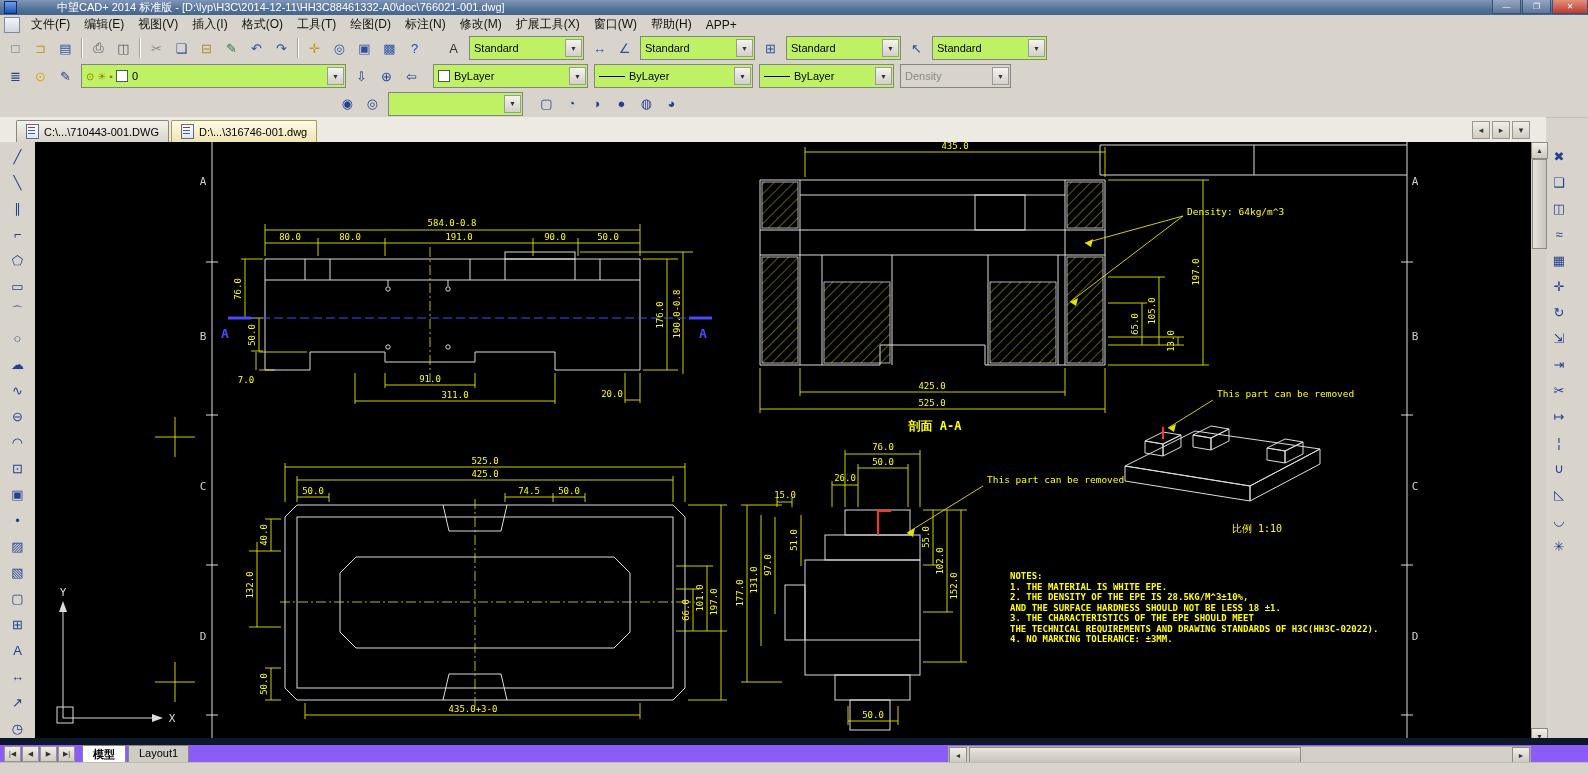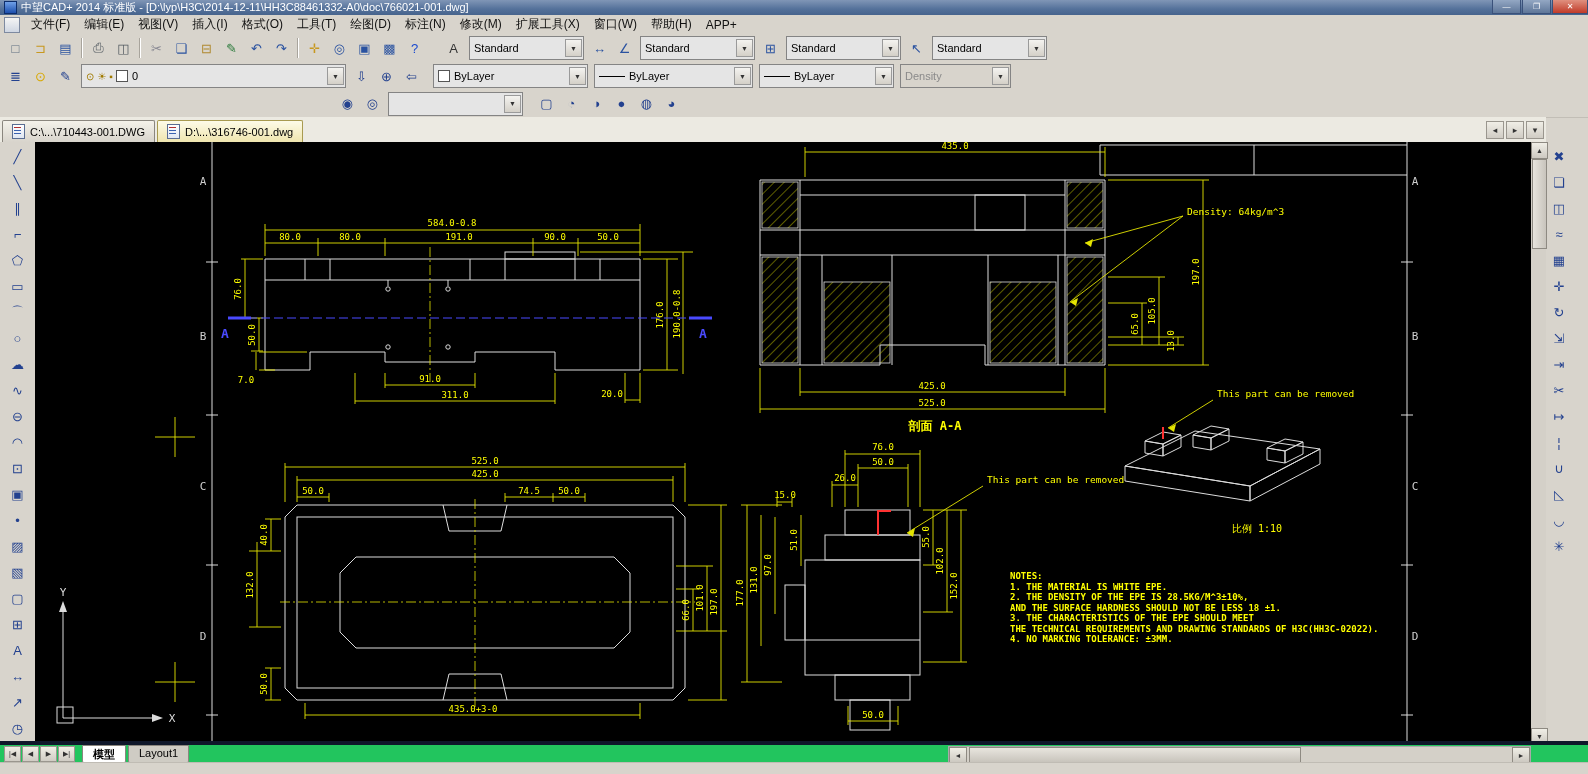--- a/index.html
+++ b/index.html
@@ -1,21 +1,21 @@
 <!DOCTYPE html>
 <html><head>
 <meta charset="utf-8">
 <style>
   html,body{margin:0;padding:0;}
   body{width:1588px;height:774px;overflow:hidden;background:#d8d4cc;
        font-family:"Liberation Sans",sans-serif;position:relative;font-size:12px;}
   
   .titlebar{position:absolute;left:0;top:0;right:0;height:15px;
     background:linear-gradient(#8096b6,#54719a 60%,#47648d);
-    color:#fff;font-size:11px;display:flex;align-items:center;padding-left:4px;}
+    color:#fff;font-size:11px;display:flex;align-items:center;padding-left:4px;gap:36px;}
   .t-icon{width:11px;height:11px;background:linear-gradient(#6fa0e8,#1c4fae);
     border:1px solid #0d2d6b;margin-right:4px;}
   .win-btns{margin-left:auto;display:flex;height:100%;}
   .win-btn{width:27px;height:13px;display:flex;align-items:center;justify-content:center;
     font-size:8px;color:#fff;background:linear-gradient(#93a7c3,#5e7699);
     border:1px solid #3a517a;border-top:none;margin-left:1px;cursor:default;}
   .win-btn.close{background:linear-gradient(#e0907f,#c03a28);width:34px;}
   
   .menubar{position:absolute;top:15px;left:0;right:0;height:19px;background:#d8d4cc;
     display:flex;align-items:center;font-size:12px;border-bottom:1px solid #bdb9b1;padding-left:2px;}
@@ -24,33 +24,33 @@
   .menu-item{padding:2px 7px;white-space:nowrap;color:#111;}
   
   .tbrow{position:absolute;left:0;right:0;background:#d8d4cc;display:flex;align-items:center;
     padding-left:3px;border-bottom:1px solid #c2beb6;}
   #toolbar1{top:34px;height:28px;}
   #toolbar2{top:62px;height:28px;}
   #toolbar3{top:90px;height:27px;}
   .tb-btn{width:23px;height:23px;display:flex;align-items:center;justify-content:center;
     font-size:13px;color:#2a52a0;border:1px solid #d8d4cc;border-radius:2px;cursor:default;flex:none;}
   .sep{width:1px;height:20px;background:#a8a49c;border-right:1px solid #fff;margin:0 3px;flex:none;}
-  .combo{height:20px;background:#e5e5e5;border:1px solid #848484;display:flex;align-items:center;
+  .combo{height:20px;background:#bef264;border:1px solid #848484;display:flex;align-items:center;
     font-size:11px;padding:1px 1px 1px 4px;margin:0 3px;flex:none;color:#000;}
   .combo.dis{background:#d8d4cc;color:#8a8a8a;}
   .combo .cv{flex:1;white-space:nowrap;overflow:hidden;}
   .combo .ca{width:15px;height:16px;background:linear-gradient(#f4f3f0,#d4d0c8);
     border:1px solid #9a9a9a;display:flex;align-items:center;justify-content:center;
     font-size:7px;color:#333;margin-left:3px;flex:none;}
   .combo .pre{font-size:10px;margin-right:3px;color:#a07a00;}
   .sw{width:10px;height:10px;border:1px solid #555;margin-right:4px;flex:none;}
   .lt{width:26px;height:0;border-top:1px solid #000;margin-right:4px;flex:none;}
   
   #doctabs{position:absolute;top:117px;left:0;right:42px;height:25px;background:#eceae2;
-    border-bottom:1px solid #9a968e;display:flex;align-items:flex-end;padding:0 2px;}
+    border-bottom:1px solid #9a968e;display:flex;align-items:flex-end;padding:0 16px;}
   .dtab{height:21px;display:flex;align-items:center;padding:0 9px;font-size:11px;
     border:1px solid #8a867e;border-bottom:none;background:linear-gradient(#f4f2ea,#d8d4cc);
     margin-right:2px;border-radius:2px 2px 0 0;white-space:nowrap;cursor:default;}
   .dtab.active{background:linear-gradient(#fdfbe8,#efe5ae);border-color:#a89a50;}
   .ficon{width:11px;height:13px;background:linear-gradient(#fff,#dfe6f2);border:1px solid #5a6d92;
     margin-right:5px;position:relative;flex:none;}
   .ficon::after{content:"";position:absolute;left:1px;top:2px;width:7px;height:1px;background:#b03030;
     box-shadow:0 3px 0 #3a62b0,0 6px 0 #3a62b0;}
   .dtab-nav{margin-left:auto;display:flex;align-items:center;padding-bottom:3px;}
   .nav-btn{width:16px;height:16px;display:flex;align-items:center;justify-content:center;
@@ -75,22 +75,22 @@
   
   #canvas{position:absolute;left:35px;top:142px;right:57px;bottom:29px;background:#000;overflow:hidden;}
   
   .w{stroke:#dcdcdc;stroke-width:1;fill:none;}
   .y{stroke:#e4e400;stroke-width:0.9;fill:none;}
   .cl{stroke:#e4e400;stroke-width:0.8;fill:none;stroke-dasharray:10 3 2 3;}
   .bd{stroke:#4a4aff;stroke-width:1.2;fill:none;stroke-dasharray:9 4;}
   .bt{stroke:#4a4aff;stroke-width:3;fill:none;}
   .r{stroke:#ff3232;stroke-width:2;fill:none;}
   
-  #layoutbar{position:absolute;left:0;right:0;bottom:11px;height:18px;background:#22c55e;
-    border-top:4px solid #0f172a;display:flex;align-items:center;padding-left:4px;}
+  #layoutbar{position:absolute;left:0;right:0;bottom:11px;height:18px;background:#8b5cf6;
+    border-top:7px solid #0f172a;display:flex;align-items:center;padding-left:4px;}
   .lnav{width:15px;height:14px;display:flex;align-items:center;justify-content:center;font-size:7px;
     border:1px solid #9a968e;background:linear-gradient(#f0eee6,#d0ccc4);margin-right:1px;color:#333;cursor:default;}
   .ltab{padding:1px 10px;font-size:11px;border:1px solid #8a867e;background:#cfccc4;margin-left:2px;
     border-radius:0 0 3px 3px;cursor:default;}
   .ltab.active{background:#fff;font-weight:bold;}
   #hscroll{position:absolute;left:948px;right:57px;top:1px;height:16px;display:flex;background:#d4d0c8;
     border:1px solid #aaa;}
   .hs-btn{width:16px;height:14px;display:flex;align-items:center;justify-content:center;font-size:7px;
     background:linear-gradient(#f0eee6,#cdc9c1);border:1px solid #8e8a82;color:#333;flex:none;cursor:default;}
   #hthumb{width:330px;height:14px;background:linear-gradient(#e8e5de,#c8c4bc);border:1px solid #8e8a82;

